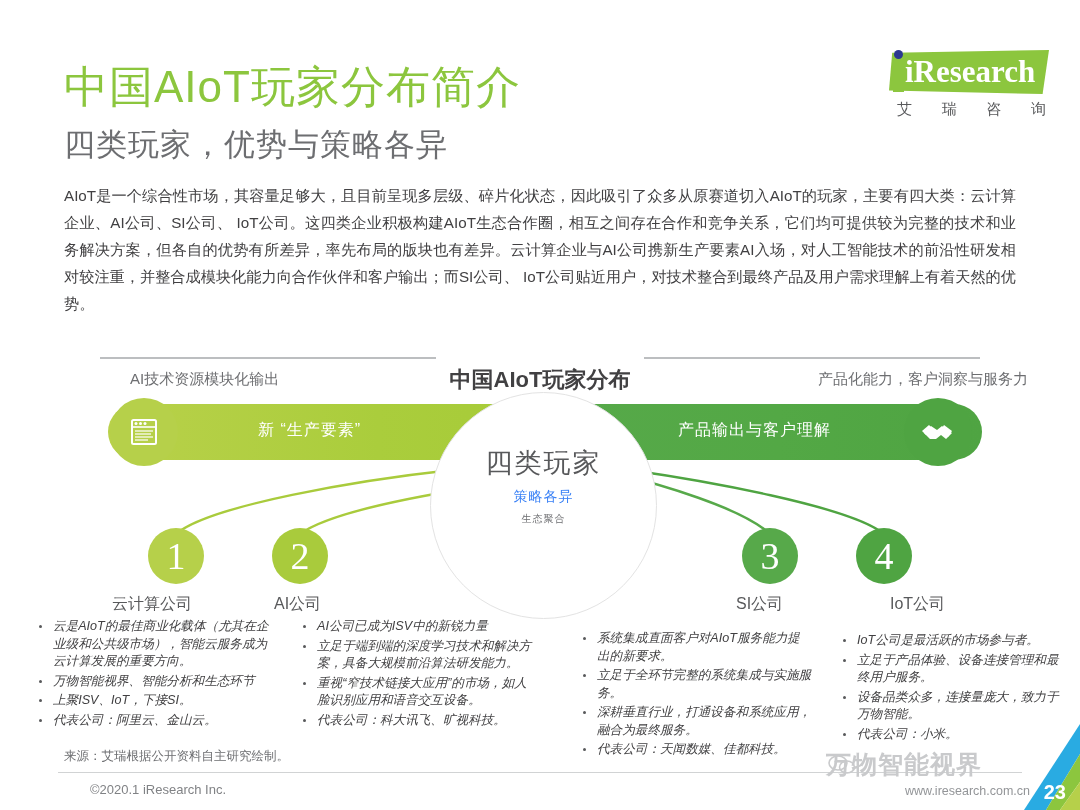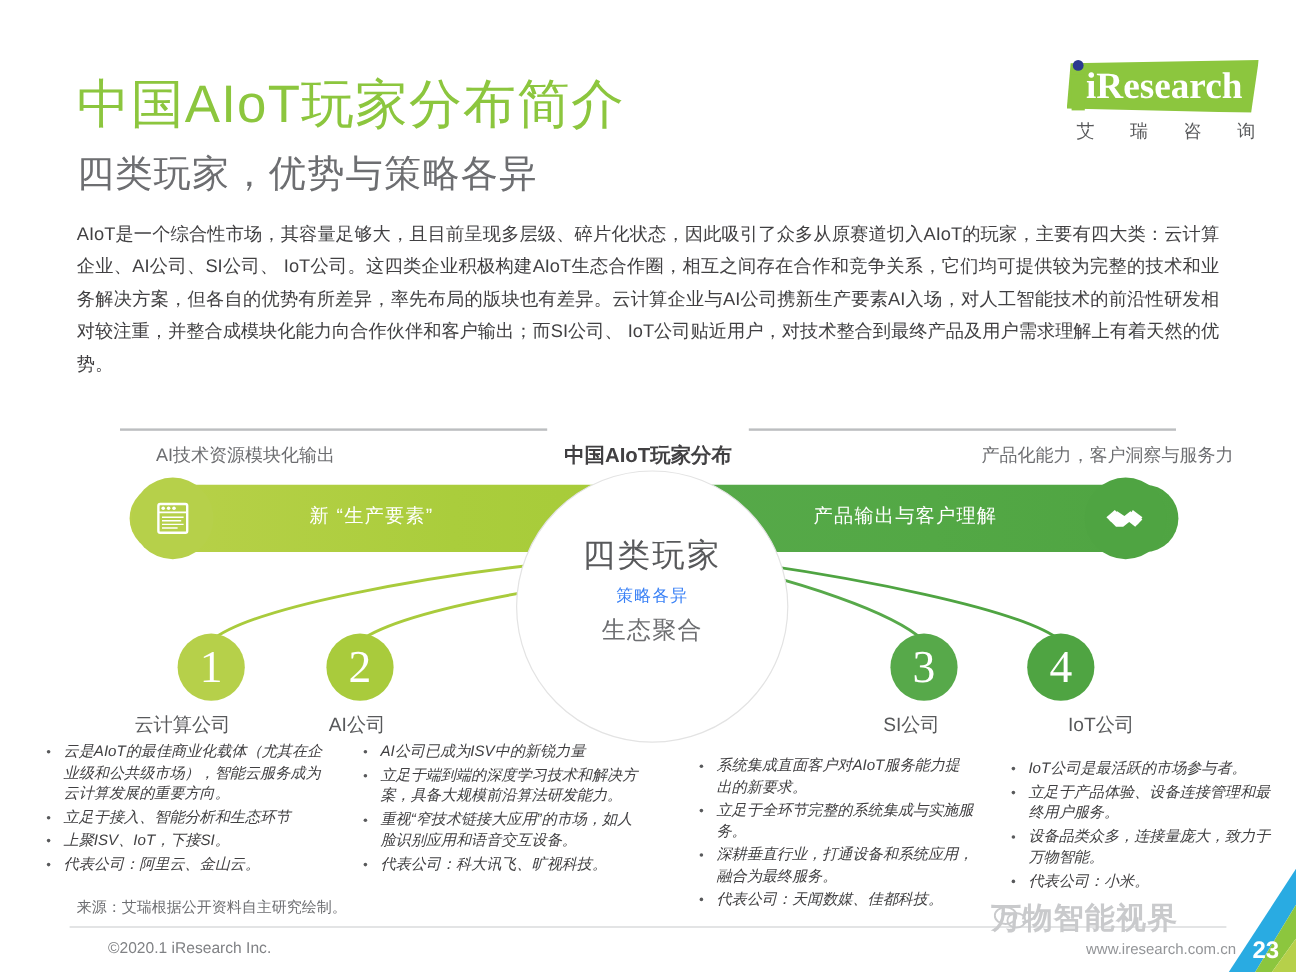--- a/index.html
+++ b/index.html
@@ -51,21 +51,21 @@
     font-size:15.2px;line-height:27px;color:#414042;
     text-align:justify;
   }
 
   
   .diagram{position:absolute;left:0;top:346px;width:1080px;height:290px;}
 
   .dgm-title-row{position:absolute;left:100px;top:0;width:880px;height:24px;display:flex;align-items:center;}
   .dgm-rule{flex:1;height:2px;background:#bcbec0;}
   .dgm-title{
-    font-size:17px;font-weight:bold;color:#414042;padding:0 14px;white-space:nowrap;margin-top:43px;
+    font-size:22px;font-weight:bold;color:#414042;padding:0 14px;white-space:nowrap;margin-top:43px;
   }
 
   .cap-left{position:absolute;left:130px;top:370px;font-size:15px;color:#6d6e71;}
   .cap-right{position:absolute;right:52px;top:370px;font-size:15px;color:#6d6e71;}
 
   
   .bar{position:absolute;top:404px;height:56px;}
   .bar-left{
     left:108px;width:450px;
     background:linear-gradient(90deg,#b9d14a 0%, #aacd3c 60%, #a6cb38 100%);
@@ -93,21 +93,21 @@
   .center-circle{
     position:absolute;left:430px;top:392px;width:225px;height:225px;
     border-radius:50%;background:#ffffff;border:1px solid #e3e3e3;
     box-shadow:0 0 0 0 rgba(0,0,0,0);
     display:flex;flex-direction:column;align-items:center;
     z-index:5;
     font-family:Liberation Mono, monospace;
   }
   .cc-title{margin-top:52px;font-size:27px;color:#58595b;letter-spacing:2px;}
   .cc-l1{margin-top:7px;font-size:14px;color:#3b82f6;letter-spacing:1px;}
-  .cc-l2{margin-top:6px;font-size:20px;color:#6d6e71;letter-spacing:1px;}
+  .cc-l2{margin-top:6px;font-size:10px;color:#6d6e71;letter-spacing:1px;}
 
   
   .numc{
     position:absolute;width:56px;height:56px;border-radius:50%;
     display:flex;align-items:center;justify-content:center;
     font-size:38px;color:#ffffff;font-family:"Liberation Serif","DejaVu Serif",serif;
     z-index:6;
   }
   .numc.n1{left:148px;top:528px;background:#b6d04a;}
   .numc.n2{left:272px;top:528px;background:#a9cb3c;}
@@ -247,21 +247,21 @@
 
   <div class="numlabel l1">云计算公司</div>
   <div class="numlabel l2">AI公司</div>
   <div class="numlabel l3">SI公司</div>
   <div class="numlabel l4">IoT公司</div>
 
   <div class="cols">
     <div class="col col1">
       <ul>
         <li>云是AIoT的最佳商业化载体（尤其在企业级和公共级市场），智能云服务成为云计算发展的重要方向。</li>
-        <li>立足于接入、智能分析和生态环节</li>
+        <li>万物智能视界、智能分析和生态环节</li>
         <li>上聚ISV、IoT，下接SI。</li>
         <li>代表公司：阿里云、金山云。</li>
       </ul>
     </div>
     <div class="col col2">
       <ul>
         <li>AI公司已成为ISV中的新锐力量</li>
         <li>立足于端到端的深度学习技术和解决方案，具备大规模前沿算法研发能力。</li>
         <li>重视“窄技术链接大应用”的市场，如人脸识别应用和语音交互设备。</li>
         <li>代表公司：科大讯飞、旷视科技。</li>

